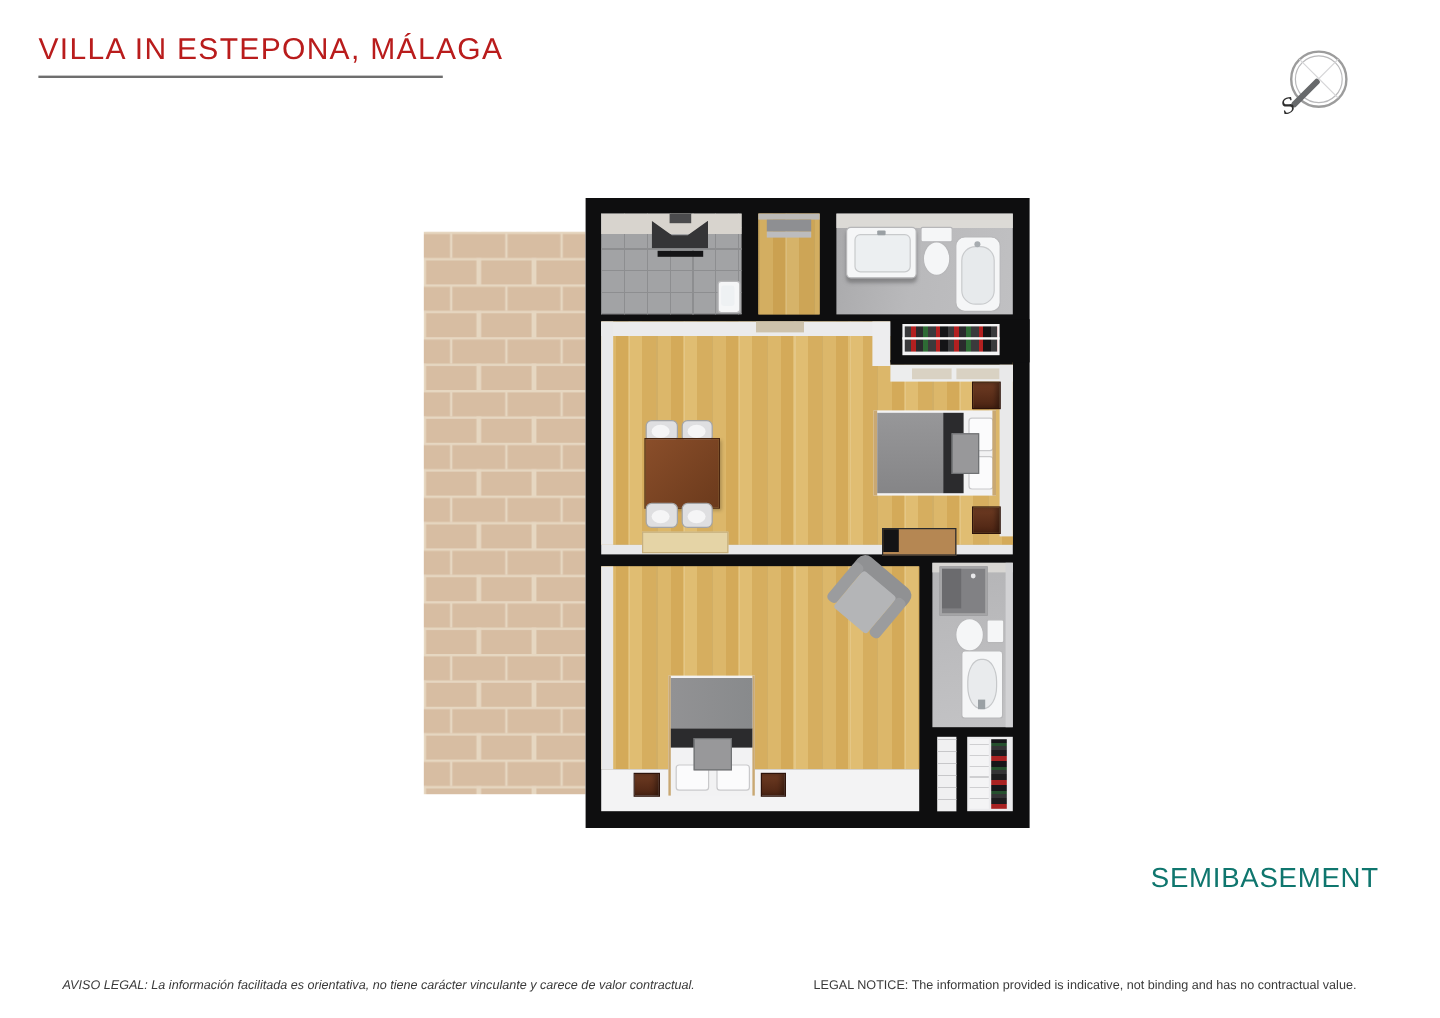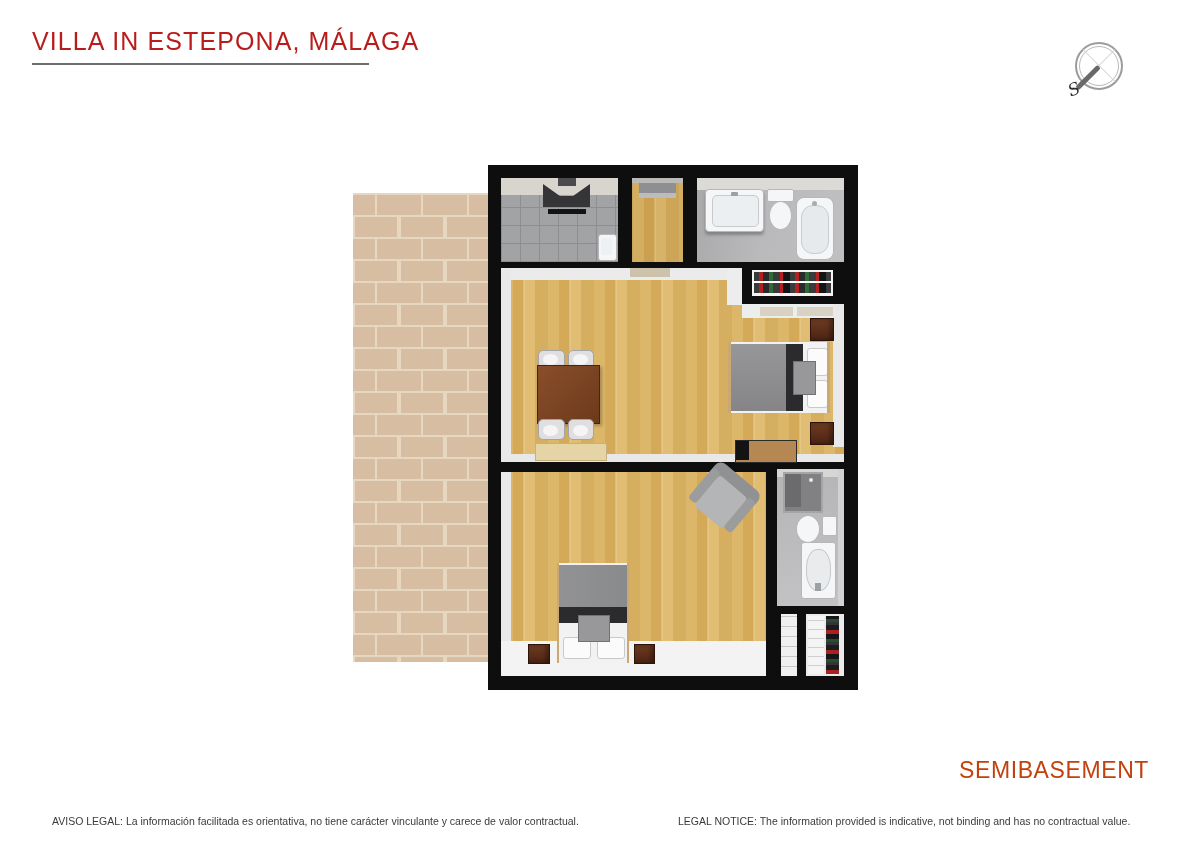--- a/index.html
+++ b/index.html
@@ -14,23 +14,23 @@
   .title-rule{left:32px;top:63px;width:337px;height:2px;background:#6e6e6e;}
 
   
   .compass{left:1075px;top:42px;width:44px;height:44px;border:2px solid #9c9c9c;border-radius:50%;}
   .compass-inner{left:2px;top:2px;width:38px;height:38px;border:1px solid #b9b9bb;border-radius:50%;}
   .compass-cross{left:-1px;top:21px;width:46px;height:1px;background:#d5d5d7;}
   .needle{left:22px;top:20px;width:31px;height:5px;background:#67696b;border-radius:2px;transform-origin:0 50%;transform:rotate(135deg);}
   .south{left:1068px;top:79px;font-size:17px;font-style:italic;font-family:"DejaVu Serif", serif;color:#2e2e2e;transform:rotate(-22deg);}
 
   
-  .floor-label{right:51px;top:757px;font-size:23px;letter-spacing:0.6px;color:#c2410c;white-space:nowrap;}
+  .floor-label{right:51px;top:718px;font-size:23px;letter-spacing:0.6px;color:#0f766e;white-space:nowrap;}
   .legal{top:815px;font-size:10.5px;color:#3a3a3a;white-space:nowrap;}
-  .legal-es{left:52px;}
+  .legal-es{left:52px;font-style:italic;}
   .legal-en{left:678px;}
 
   
   .frame{left:488px;top:165px;width:370px;height:525px;background:#0e0e0f;}
   .terrace{left:353px;top:193px;width:135px;height:469px;}
   .wood{
     background-color:#d8b265;
     background-image:
       repeating-linear-gradient(90deg, rgba(0,0,0,0.05) 0 1px, rgba(255,255,255,0) 1px 23px, rgba(255,255,255,0.14) 23px 24px, rgba(255,255,255,0) 24px 46px),
       repeating-linear-gradient(90deg,#dcb76a 0 12px,#d4aa59 12px 22px,#e0bd72 22px 34px,#d6ae5f 34px 46px);

